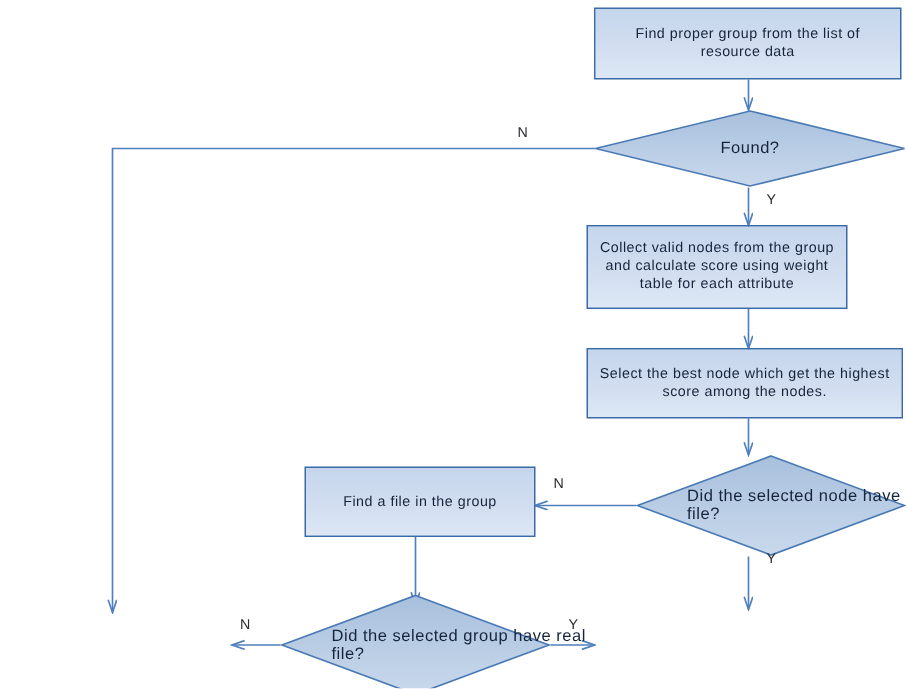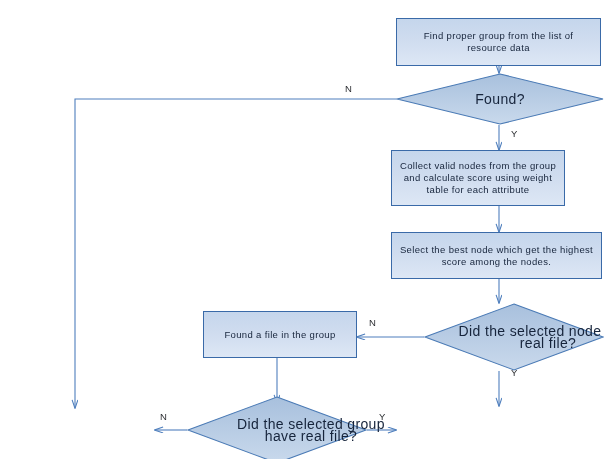--- a/index.html
+++ b/index.html
@@ -45,23 +45,22 @@
   }
   .diamond-label {
     position: absolute;
     left: 0;
     top: 0;
     width: 100%;
     height: 100%;
     display: flex;
     align-items: center;
     justify-content: center;
-    text-align: center;
     color: #16243b;
-    font-size: 14px;
+    font-size: 11px;
     line-height: 12px;
     letter-spacing: 0.35px;
     pointer-events: none;
   }
   .edge-label {
     position: absolute;
     color: #2d2f33;
     font-size: 9.5px;
     line-height: 10px;
     letter-spacing: 0.3px;
@@ -104,34 +103,34 @@
       <path d="M499,371 L499,406" marker-end="url(#arrow)"></path>
 
       <path d="M277,358 L277,403" marker-end="url(#arrow)"></path>
 
       <path d="M187,430 L155,430" marker-end="url(#arrow)"></path>
 
       <path d="M367,430 L396,430" marker-end="url(#arrow)"></path>
     </g>
   </svg>
 
-  <div class="node proc" style="left:396px; top:18px; width:205px; height:48px;">
+  <div class="node proc" style="left:396px; top:5px; width:205px; height:48px;">
     <span>Find proper group from the list of resource data</span>
   </div>
 
   <div class="node proc" style="left:391px; top:150px; width:174px; height:56px;">
     <span>Collect valid nodes from the group and calculate score using weight table for each attribute</span>
   </div>
 
   <div class="node proc" style="left:391px; top:232px; width:211px; height:47px;">
     <span>Select the best node which get the highest score among the nodes.</span>
   </div>
 
   <div class="node proc" style="left:203px; top:311px; width:154px; height:47px;">
-    <span>Found a file in the group</span>
+    <span>Find a file in the group</span>
   </div>
 
 
 
   <div class="diamond-wrap" style="left:396px; top:73px; width:208px; height:52px;">
     <svg width="208" height="52" viewBox="0 0 208 52" xmlns="http://www.w3.org/2000/svg">
       <defs>
         <linearGradient id="dg1" x1="0" y1="0" x2="0" y2="1">
           <stop offset="0%" stop-color="#a8c0dd"></stop>
           <stop offset="100%" stop-color="#c9d9ec"></stop>

